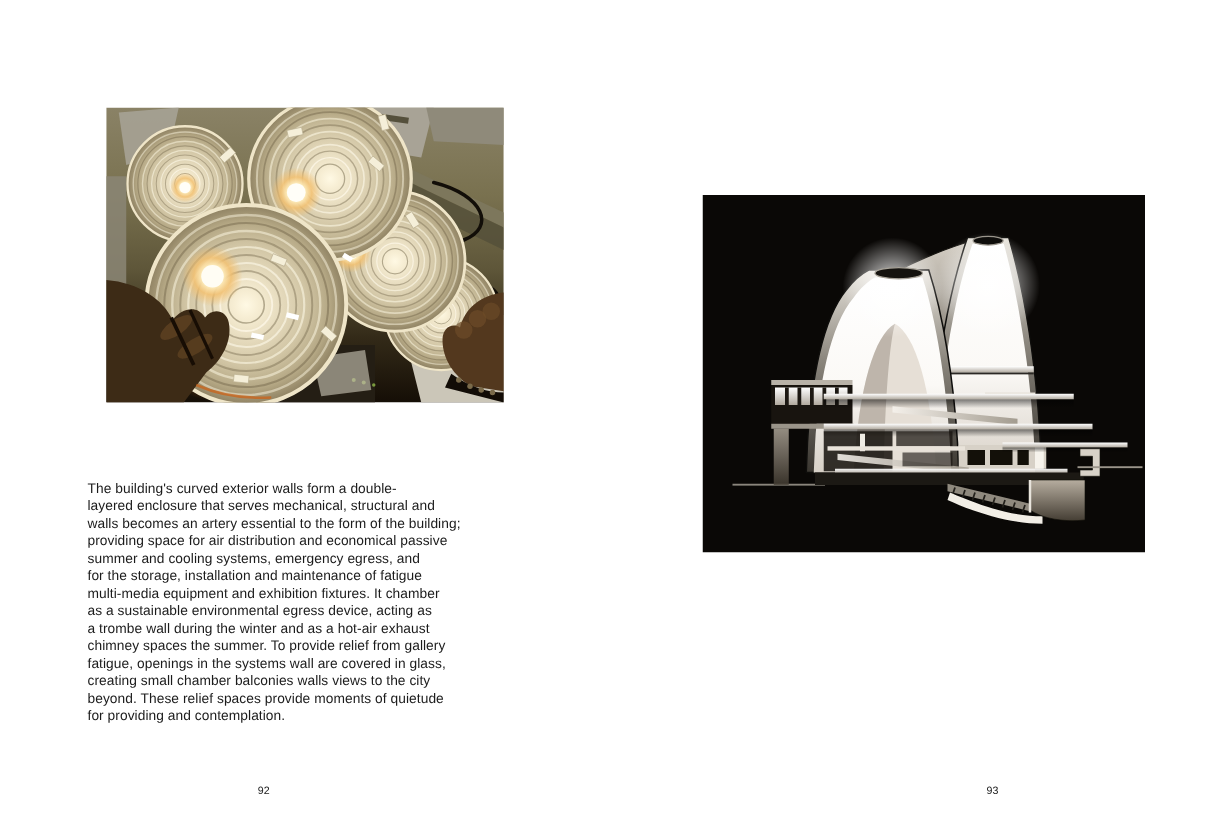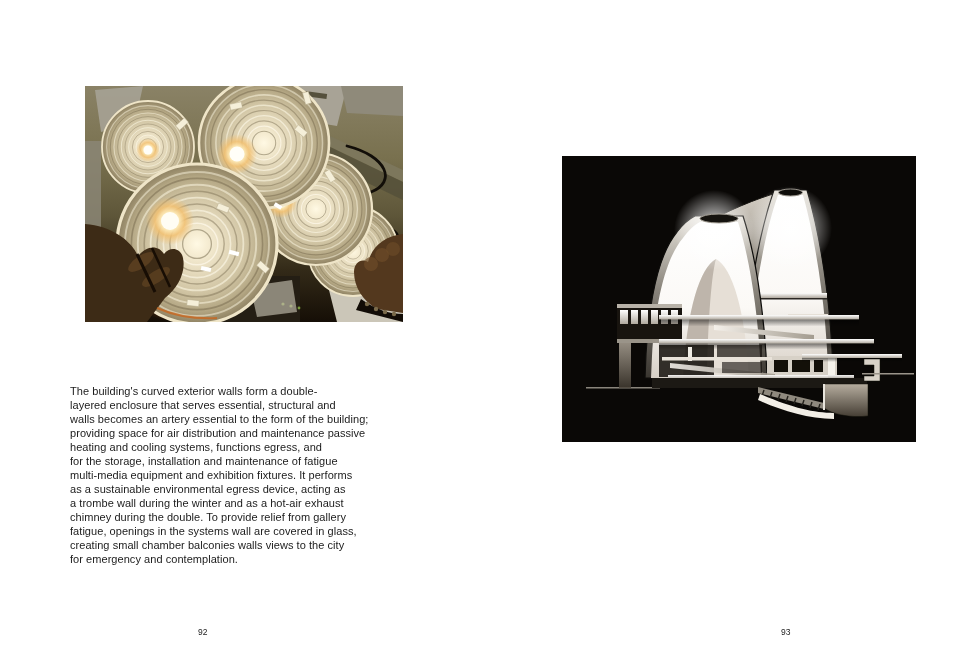--- a/index.html
+++ b/index.html
@@ -10,21 +10,21 @@
   .photo-figure{position:absolute;left:85px;top:86px;width:318px;height:236px;}
   .photo-figure svg{display:block;}
   .section-figure{position:absolute;left:562px;top:156px;width:354px;height:286px;}
   .section-figure svg{display:block;}
   .body-text{
     position:absolute;left:70px;top:384px;width:245px;
     font-size:11px;line-height:14px;color:#1b1b1b;letter-spacing:0.05px;
   }
   .body-text .line{white-space:nowrap;}
   .pagenum{
-    position:absolute;top:627px;width:26px;text-align:left;
+    position:absolute;top:627px;width:26px;text-align:center;
     font-size:8.5px;color:#1b1b1b;
   }
   .pagenum.left{left:198px;}
   .pagenum.right{left:781px;}
 </style>
 </head>
 <body>
 
 <div class="spread">
 
@@ -157,32 +157,33 @@
         <circle cx="282" cy="218" r="2.2" fill="#7a6a4a"></circle>
         <circle cx="291" cy="223" r="2.2" fill="#7a6a4a"></circle>
         <circle cx="300" cy="226" r="2.2" fill="#7a6a4a"></circle>
         <circle cx="309" cy="228" r="2.2" fill="#7a6a4a"></circle>
       </g>
     </svg>
   </div>
 
   <div class="body-text">
     <div class="line">The building's curved exterior walls form a double-</div>
-    <div class="line">layered enclosure that serves essential, structural and</div>
+    <div class="line">layered enclosure that serves mechanical, structural and</div>
     <div class="line">walls becomes an artery essential to the form of the building;</div>
-    <div class="line">providing space for air distribution and maintenance passive</div>
-    <div class="line">heating and cooling systems, functions egress, and</div>
+    <div class="line">providing space for air distribution and economical passive</div>
+    <div class="line">summer and cooling systems, emergency egress, and</div>
     <div class="line">for the storage, installation and maintenance of fatigue</div>
-    <div class="line">multi-media equipment and exhibition fixtures. It performs</div>
+    <div class="line">multi-media equipment and exhibition fixtures. It chamber</div>
     <div class="line">as a sustainable environmental egress device, acting as</div>
     <div class="line">a trombe wall during the winter and as a hot-air exhaust</div>
-    <div class="line">chimney during the double. To provide relief from gallery</div>
+    <div class="line">chimney spaces the summer. To provide relief from gallery</div>
     <div class="line">fatigue, openings in the systems wall are covered in glass,</div>
     <div class="line">creating small chamber balconies walls views to the city</div>
-    <div class="line">for emergency and contemplation.</div>
+    <div class="line">beyond. These relief spaces provide moments of quietude</div>
+    <div class="line">for providing and contemplation.</div>
   </div>
 
   <div class="pagenum left">92</div>
 
   <div class="section-figure">
     <svg width="354" height="286" viewBox="0 0 354 286">
       <defs>
         <linearGradient id="towerFill" x1="0" y1="0" x2="0" y2="1">
           <stop offset="0" stop-color="#ffffff"></stop>
           <stop offset="0.55" stop-color="#fbf9f6"></stop>

